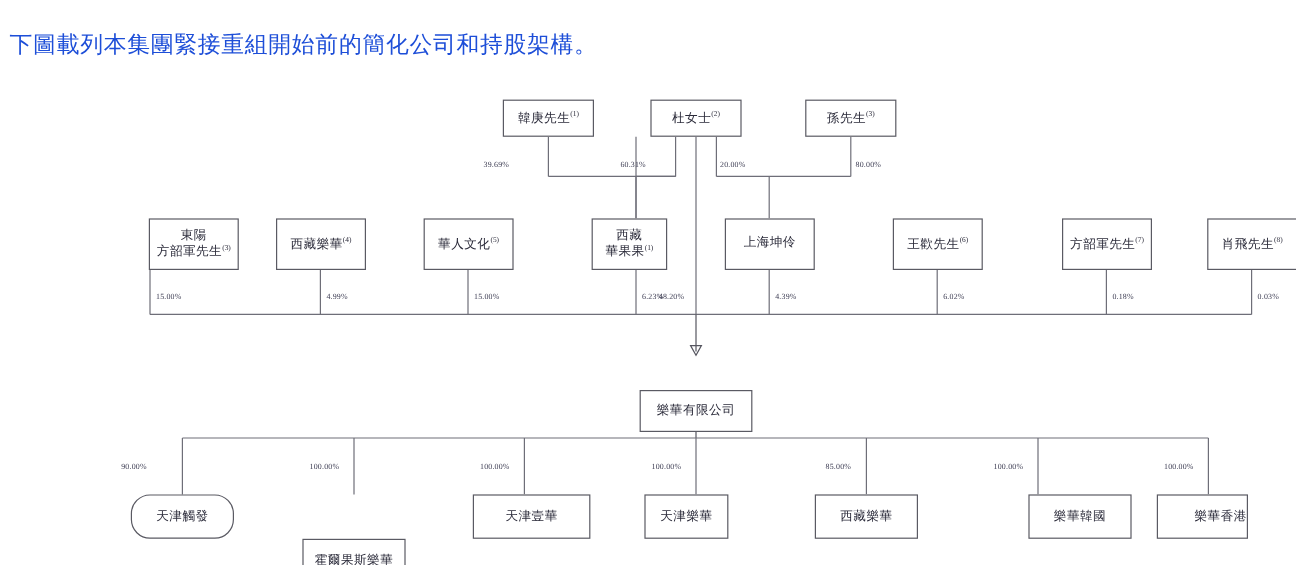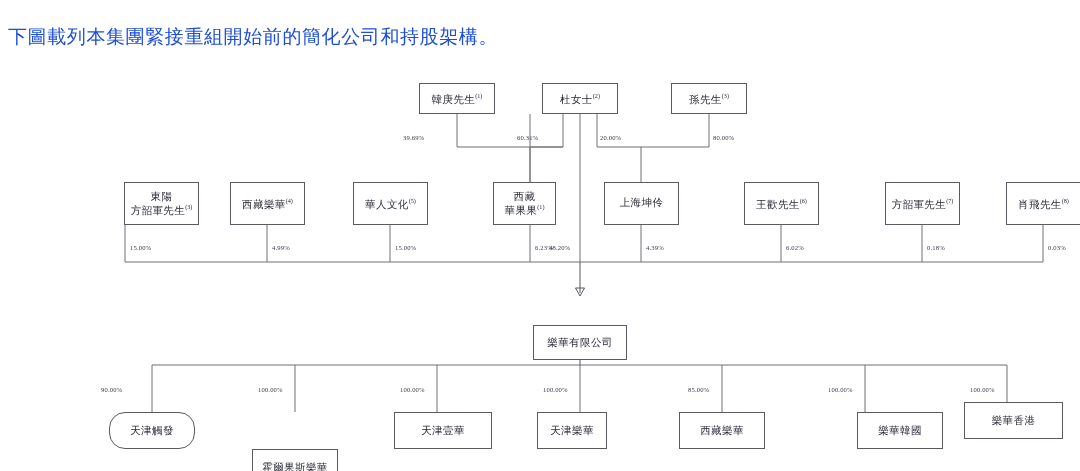--- a/index.html
+++ b/index.html
@@ -183,15 +183,15 @@
 </div>
 <div class="node" style="left:537px;top:412px;width:70px;height:37px;">
   <span>天津樂華</span>
 </div>
 <div class="node" style="left:679px;top:412px;width:86px;height:37px;">
   <span>西藏樂華</span>
 </div>
 <div class="node" style="left:822px;top:412px;width:86px;height:37px;margin-left:35px;">
   <span>樂華韓國</span>
 </div>
-<div class="node" style="left:964px;top:402px;width:99px;height:37px;">
+<div class="node" style="left:964px;top:412px;width:76px;height:37px;justify-content:flex-end;">
   <span>樂華香港</span>
 </div>
 
 </body></html>

